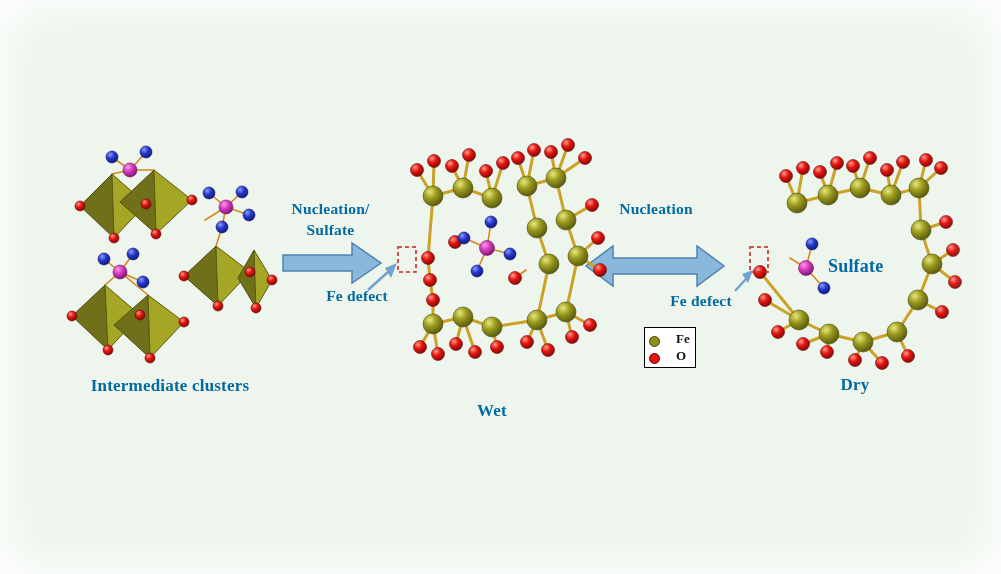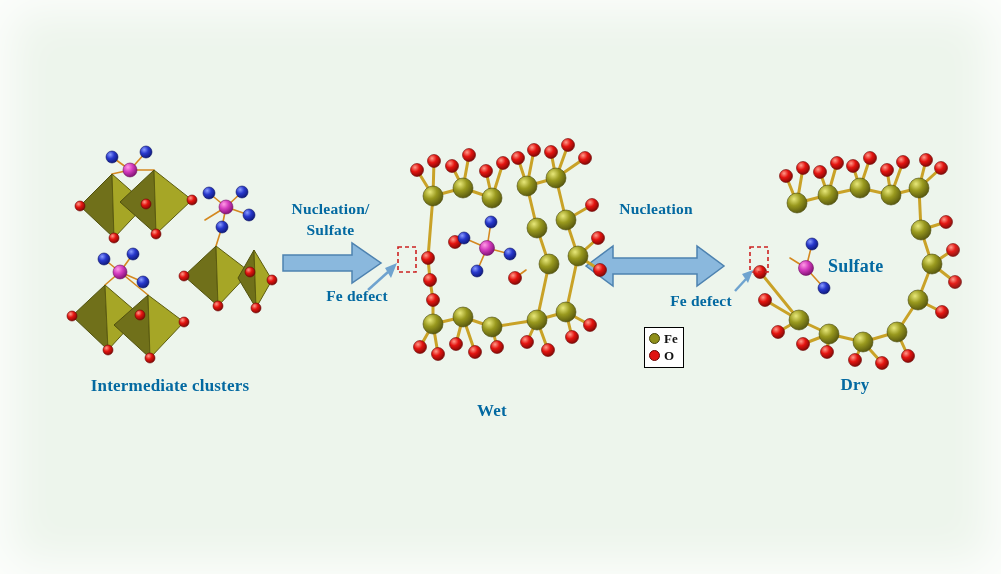--- a/index.html
+++ b/index.html
@@ -20,21 +20,21 @@
   .atomS  { fill:url(#gS);  stroke:#70105f; stroke-width:.6; }
   .atomB  { fill:url(#gB);  stroke:#0c1468; stroke-width:.6; }
   .octL { fill:#a6a626; stroke:#5c5c10; stroke-width:1; }
   .octD { fill:#70701a; stroke:#50500e; stroke-width:1; }
   .arrow-shape { fill:var(--arrow-fill,#8ab8dd); stroke:var(--arrow-stroke,#4d82b0); stroke-width:1.5; }
   .defect-box { fill:none; stroke:var(--defect-box,#cc2222); stroke-width:1.6; stroke-dasharray:4 3; }
   .mini-arrow-line { stroke:#6fa3cf; stroke-width:2.5; }
   .mini-arrow-head { fill:#6fa3cf; stroke:none; }
   
   .legend { position:absolute; left:644px; top:327px; z-index:4; background:#fff; border:1.5px solid #000; padding:2px 5px 3px 4px; }
-  .legend-row { display:flex; align-items:center; gap:4px; line-height:17px; }
+  .legend-row { display:flex; align-items:flex-end; gap:16px; line-height:17px; }
   .legend-label { font-weight:bold; font-size:13px; color:#111; }
   .swatch { width:11px; height:11px; border-radius:50%; display:inline-block; }
   .swatch-fe { background:var(--fe-atom,#8f8f1a); border:1px solid #44440a; }
   .swatch-o  { background:var(--o-atom,#e01410); border:1px solid #6b0503; }
 </style>
 </head>
 <body>
 
 <div class="canvas">
 

